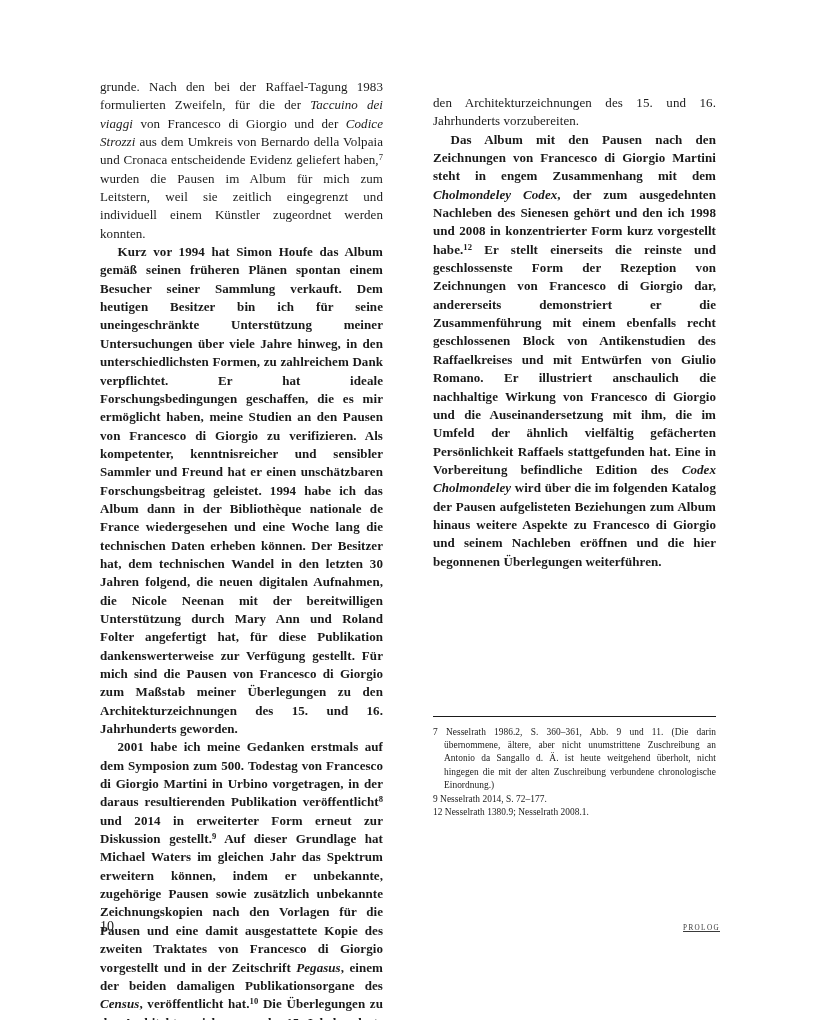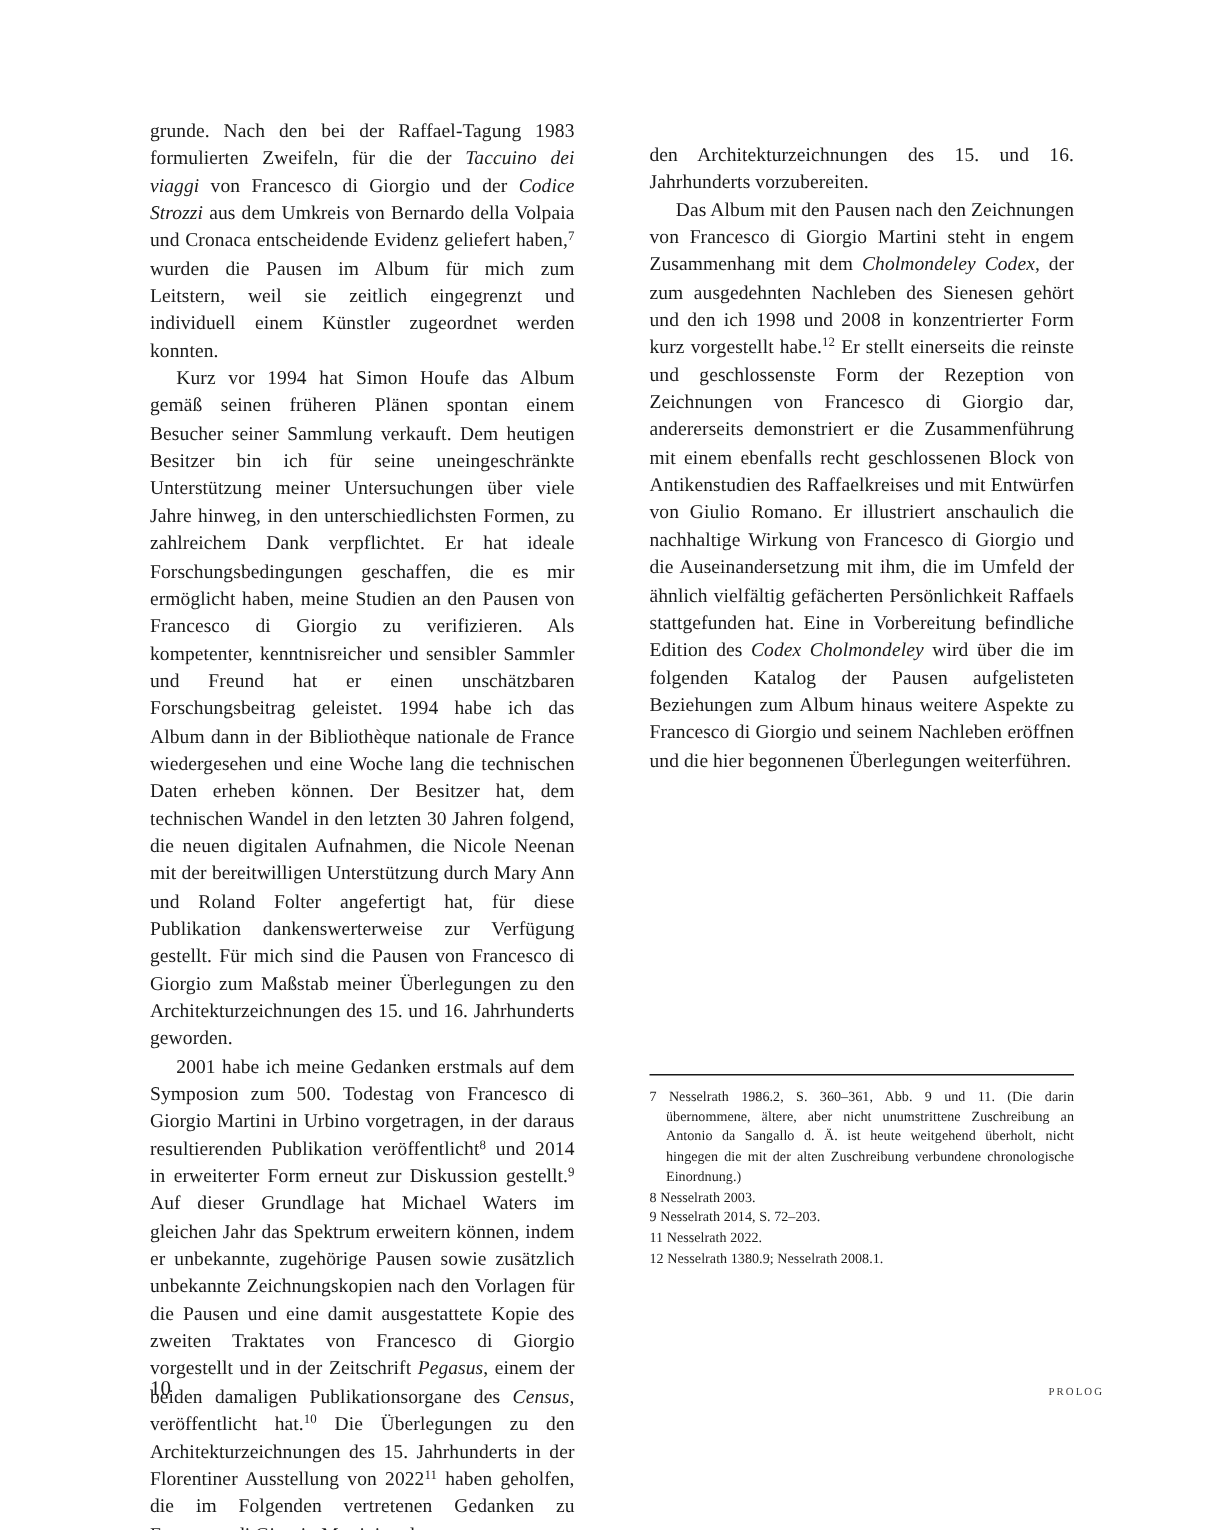--- a/index.html
+++ b/index.html
@@ -42,21 +42,21 @@
   p.body-par {
     margin: 0;
     font-size: 13.0px;
     line-height: 18.35px;
     text-align: justify;
     text-justify: inter-word;
     hyphens: manual;
     -webkit-hyphens: manual;
     letter-spacing: 0.005em;
   }
-  p.body-par + p.body-par { text-indent: 1.35em; }
+  p.body-par + p.body-par { text-indent: 1.35em; font-weight: bold; }
 
   .it { font-style: italic; }
   sup.fn {
     font-size: 0.66em;
     vertical-align: 0.5em;
     line-height: 0;
   }
 
   
   .notes {
@@ -96,27 +96,28 @@
   .folio {
     position: absolute;
     left: 0;
     top: 0;
     font-size: 14px;
     line-height: 18px;
     color: #1a1a1a;
   }
   .runhead {
     position: absolute;
-    right: 0;
+    right: 16px;
     top: 4px;
     font-size: 7.2px;
     line-height: 12px;
     letter-spacing: 0.19em;
     color: #3a3a3a;
     text-transform: uppercase;
+    text-decoration: underline;
   }
 </style>
 </head>
 <body>
 
 <div class="page">
 
   <div class="columns">
 
     <div class="col col-left" id="col-left">
@@ -129,23 +130,21 @@
         <p class="body-par"><span>den Architekturzeichnungen des 15. und 16. Jahrhunderts vorzubereiten.</span></p>
         <p class="body-par"><span>Das Album mit den Pausen nach den Zeichnungen von Francesco di Giorgio Martini steht in engem Zusammenhang mit dem </span><span class="it">Cholmondeley Codex</span><span>, der zum ausgedehnten Nachleben des Sienesen gehört und den ich 1998 und 2008 in konzentrierter Form kurz vorgestellt habe.</span><sup class="fn">12</sup><span> Er stellt einerseits die reinste und geschlossenste Form der Rezeption von Zeichnungen von Francesco di Giorgio dar, andererseits demonstriert er die Zusammenführung mit einem ebenfalls recht geschlossenen Block von Antikenstudien des Raffaelkreises und mit Entwürfen von Giulio Romano. Er illustriert anschaulich die nachhaltige Wirkung von Francesco di Giorgio und die Auseinandersetzung mit ihm, die im Umfeld der ähnlich vielfältig gefächerten Persönlichkeit Raffaels stattgefunden hat. Eine in Vorbereitung befindliche Edition des </span><span class="it">Codex Cholmondeley</span><span> wird über die im folgenden Katalog der Pausen aufgelisteten Beziehungen zum Album hinaus weitere Aspekte zu Francesco di Giorgio und seinem Nachleben eröffnen und die hier begonnenen Überlegungen weiterführen.</span></p>
       </div>
 
   </div>
 
   <div class="notes">
     <div class="notes-rule"></div>
     <div id="notes-list">
         <div class="note justified"><span class="num">7 </span><span>Nesselrath 1986.2, S. 360–361, Abb. 9 und 11. (Die darin übernommene, ältere, aber nicht unumstrittene Zuschreibung an Antonio da Sangallo d. Ä. ist heute weitgehend überholt, nicht hingegen die mit der alten Zuschreibung verbundene chronologische Einordnung.)</span></div>
-        <div class="note"><span class="num">8 </span><span>Nesselrath 2003.</span></div>
-        <div class="note"><span class="num">9 </span><span>Nesselrath 2014, S. 72–203.</span></div>
-        <div class="note"><span class="num">11 </span><span>Nesselrath 2022.</span></div>
+        <div class="note"><span class="num">9 </span><span>Nesselrath 2014, S. 72–177.</span></div>
         <div class="note"><span class="num">12 </span><span>Nesselrath 1380.9; Nesselrath 2008.1.</span></div>
       </div>
   </div>
 
   <div class="foot">
     <div class="folio">10</div>
     <div class="runhead">PROLOG</div>
   </div>
 
 </div>

